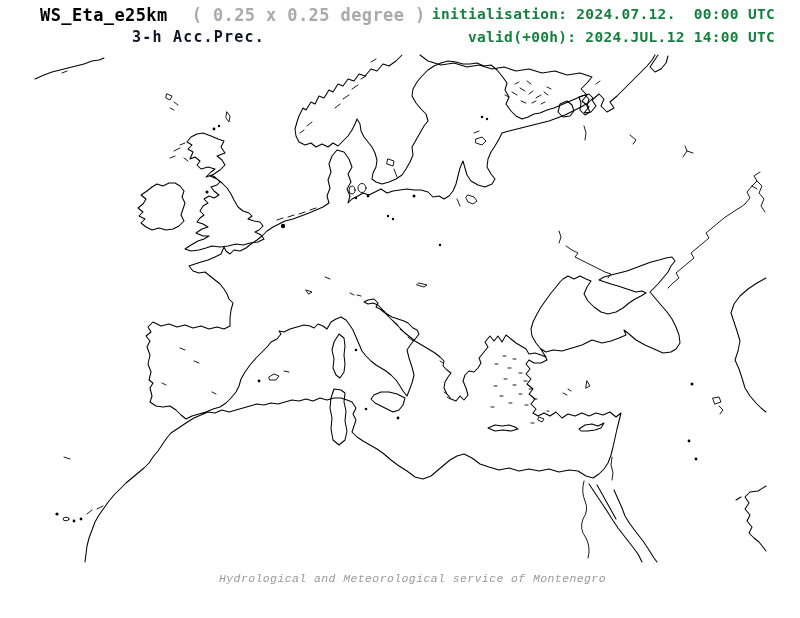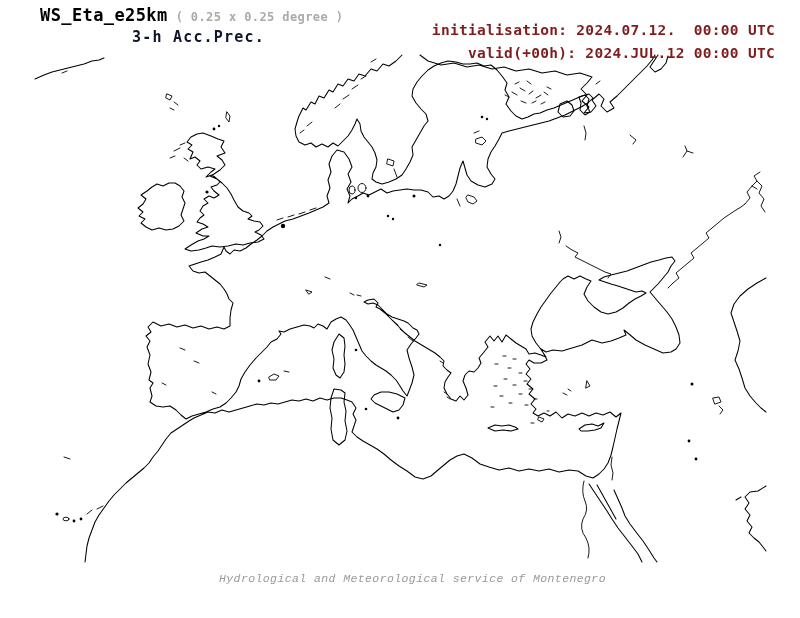--- a/index.html
+++ b/index.html
@@ -3,23 +3,23 @@
 <meta charset="utf-8">
 <style>
   html,body{margin:0;padding:0;background:#fff;}
   .screen{
     position:relative;width:800px;height:618px;background:#ffffff;
     font-family:"DejaVu Sans Mono","Liberation Mono",monospace;overflow:hidden;
   }
   .map-svg{position:absolute;left:0;top:0;}
   .hdr-left{position:absolute;left:40px;top:5px;display:flex;align-items:baseline;white-space:pre;}
   .model{font-weight:bold;font-size:17px;letter-spacing:.4px;color:#000;}
-  .res{font-weight:bold;font-size:12px;letter-spacing:.4px;color:#aaaaaa;margin-left:8px;}
+  .res{font-weight:bold;font-size:17px;letter-spacing:.4px;color:#aaaaaa;margin-left:24px;}
   .product{position:absolute;left:132px;top:28px;font-weight:bold;font-size:15px;letter-spacing:1.2px;color:#0f172a;white-space:pre;}
-  .run-line{position:absolute;right:25px;text-align:right;font-weight:bold;font-size:14.5px;letter-spacing:.3px;color:#7f1d1d;white-space:pre;margin-top:16px;}
+  .run-line{position:absolute;right:25px;text-align:right;font-weight:bold;font-size:14.5px;letter-spacing:.3px;color:#15803d;white-space:pre;}
   .run-init{top:6px;}
   .run-valid{top:29px;}
   .credit{
     position:absolute;left:0;right:0;top:572px;text-align:center;
     font-family:"Liberation Mono","DejaVu Sans Mono",monospace;
     font-style:italic;font-size:11.5px;letter-spacing:.4px;color:#999999;white-space:pre;margin-left:25px;
   }
   .coast{stroke:#000;stroke-width:1.05;fill:none;stroke-linejoin:round;stroke-linecap:round;}
   .thin{stroke:#000;stroke-width:.9;fill:none;stroke-linejoin:round;stroke-linecap:round;}
   .dot{fill:#000;stroke:none;}
@@ -250,17 +250,17 @@
     </g>
   </svg>
 
   <div class="hdr-left">
     <span class="model">WS_Eta_e25km</span>
     <span class="res">( 0.25 x 0.25 degree )</span>
   </div>
   <div class="product">3-h Acc.Prec.</div>
 
   <div class="run-line run-init">initialisation: 2024.07.12.  00:00 UTC</div>
-  <div class="run-line run-valid">valid(+00h): 2024.JUL.12 00:00 UTC</div>
+  <div class="run-line run-valid">valid(+00h): 2024.JUL.12 14:00 UTC</div>
 
   <div class="credit">Hydrological and Meteorological service of Montenegro</div>
 
 </div>
 
 </body></html>

